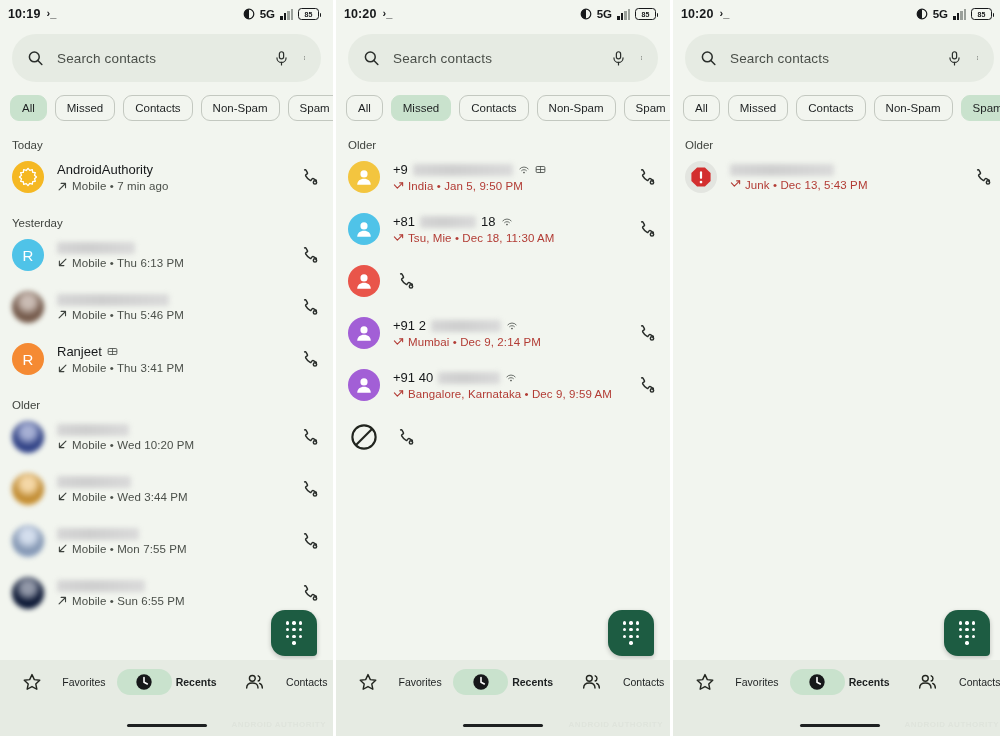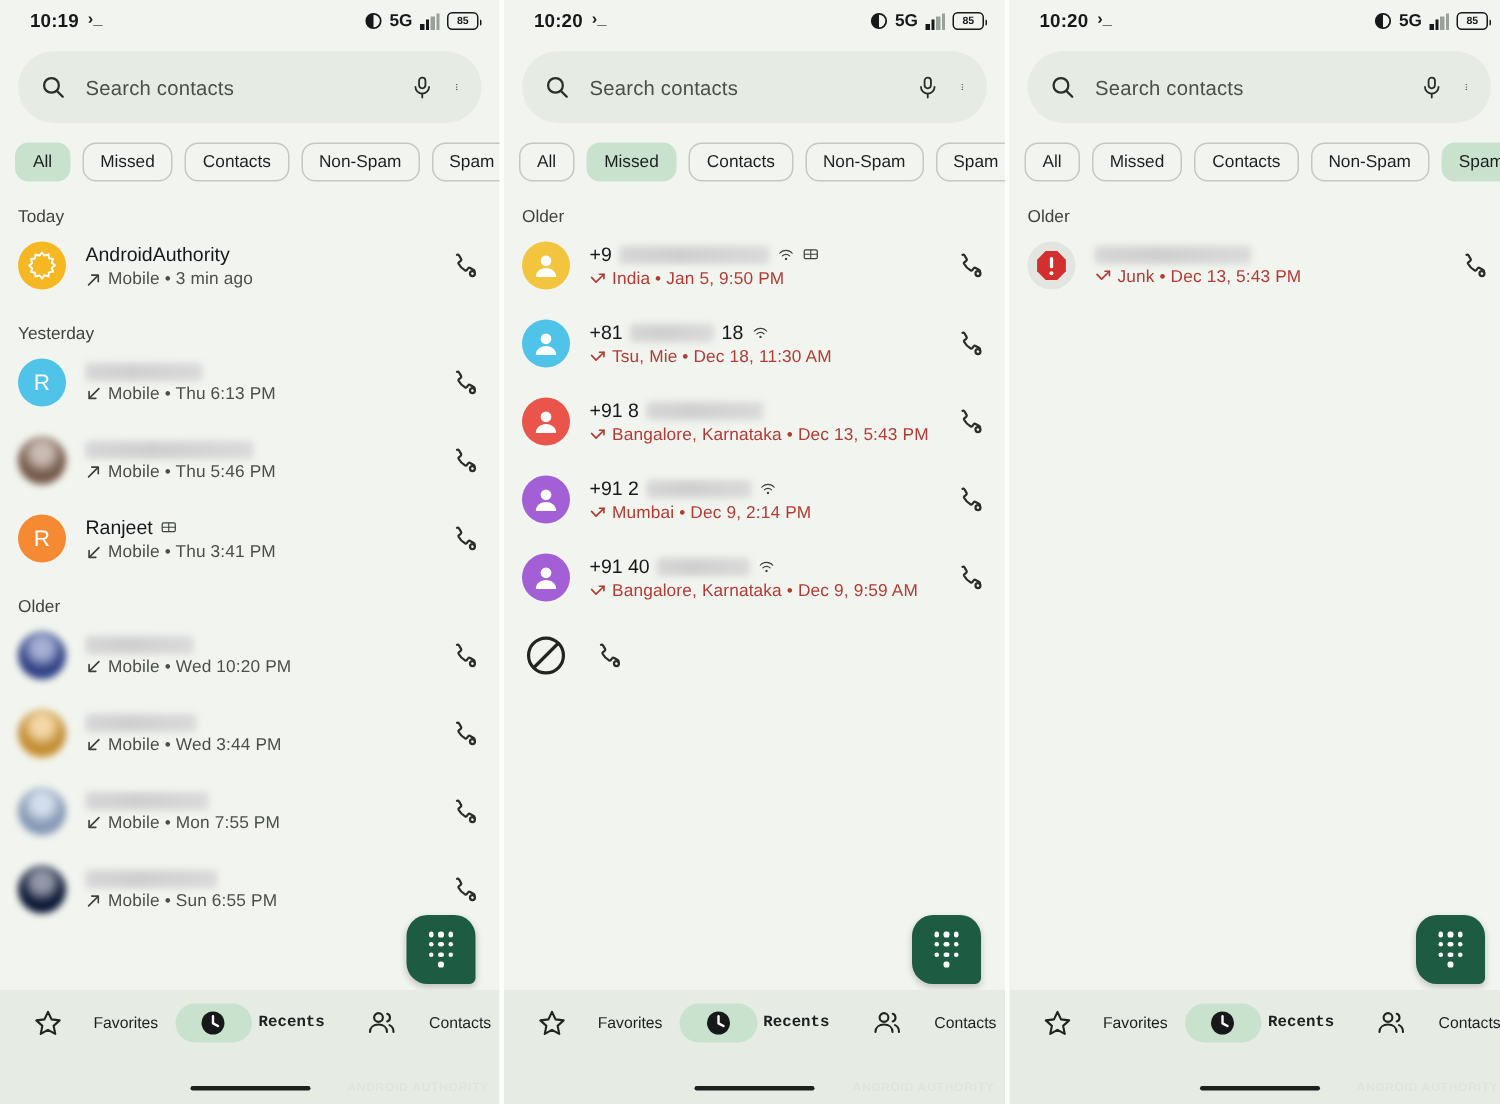--- a/index.html
+++ b/index.html
@@ -18,21 +18,21 @@
     flex: 0 0 auto;
   }
   .phone.p2 { width: 334px; }
   .phone.p3 { width: 333px; }
   .gap { width: 3px; height: 736px; background: #ffffff; flex: 0 0 auto; }
 
   
   .statusbar {
     height: 28px; display: flex; 
     justify-content: space-between;
-    padding: 0 14px 0 20px;
+    padding: 0 14px 0 8px;
   }
   .sb-left { display: flex; align-items: center; gap: 6px; }
   .sb-time { font-size: 12.5px; font-weight: 700; color: #16181a; letter-spacing: .1px; }
   .sb-shellicon { font-size: 11px; font-weight: 700; color: #16181a; transform: translateY(-1px); }
   .sb-right { display: flex; align-items: center; gap: 5px; }
   .sb-5g { font-size: 11.5px; font-weight: 700; color: #16181a; }
   .sb-bars { display: flex; align-items: flex-end; gap: 1px; height: 11px; }
   .sb-bars i { width: 2.5px; background: #16181a; display: block; }
   .sb-bars i:nth-child(1){height:4px}
   .sb-bars i:nth-child(2){height:6.5px}
@@ -124,21 +124,21 @@
     display: flex; align-items: flex-start; justify-content: space-around;
     padding-top: 9px;
   }
   .navitem { display:flex; flex-direction:row; align-items:center; gap:4px; width:100px; }
   .navpill {
     width: 56px; height: 26px; border-radius: 13px;
     display:flex; align-items:center; justify-content:center;
   }
   .navpill.active { background: #c9e2cd; }
   .navlabel { font-size: 10.5px; color: #1d2021; }
-  .navlabel.active { font-weight: 700; font-family: Liberation Mono, monospace; }
+  .navlabel.active { font-weight: 700; }
   .homebar {
     position: absolute; bottom: 9px; left: 50%; transform: translateX(-50%);
     width: 80px; height: 3.5px; border-radius: 2px; background: #1d2021;
   }
   .watermark {
     position:absolute; right: 7px; bottom: 7px;
     font-size: 8px; letter-spacing: .5px; color: #dfe4dc;
     font-family: "Liberation Sans", sans-serif; font-weight: 700;
     opacity: .95; user-select:none;
   }
@@ -215,21 +215,21 @@
             <div class="row-title">
               <span>AndroidAuthority</span>
             </div>
             <div class="row-sub">
               <span class="icon-btn">
                 <svg width="11" height="11" viewBox="0 0 24 24">
                   <line x1="4.5" y1="19.5" x2="18" y2="6" stroke="#3d423e" stroke-width="2.4" stroke-linecap="round"></line>
                   <polyline points="9,5.2 18.6,5.2 18.6,14.8" fill="none" stroke="#3d423e" stroke-width="2.4" stroke-linecap="round" stroke-linejoin="round"></polyline>
                 </svg>
               </span>
-              <span class="txt">Mobile • 3 min ago</span>
+              <span class="txt">Mobile • 7 min ago</span>
             </div>
           </div>
           <span class="callbtn">
             <svg width="21" height="21" viewBox="0 0 24 24">
               <path d="M7.6 3.3c.5-.4 1.2-.3 1.5.3l1.6 2.8c.3.5.2 1.1-.3 1.5l-1.4 1.1c-.3.3-.4.7-.2 1.1a12.5 12.5 0 0 0 5.1 5.1c.4.2.8.1 1.1-.2l1.1-1.4c.4-.5 1-.6 1.5-.3l2.8 1.6c.6.3.7 1 .3 1.5" fill="none" stroke="#2a2e2b" stroke-width="1.7" stroke-linecap="round"></path>
               <circle cx="19.4" cy="17.6" r="1.9" fill="none" stroke="#2a2e2b" stroke-width="1.7"></circle>
             </svg>
           </span>
         </div>
         <div class="sect">Yesterday</div>
@@ -602,35 +602,20 @@
             </svg>
           </span>
         </div>
         <div class="row">
           <div class="avatar" style="background: rgb(233, 85, 74);">
             <svg width="22" height="22" viewBox="0 0 24 24">
               <circle cx="12" cy="8.6" r="3.9" fill="#ffffff"></circle>
               <path d="M4.6 20.4c0-4.1 3.3-6.6 7.4-6.6s7.4 2.5 7.4 6.6z" fill="#ffffff"></path>
             </svg>
           </div>
-          <div class="row-mid">
-            <div class="row-title">
-              <span>+91 8</span>
-              <span class="blur t" style="width: 78px;"></span>
-            </div>
-            <div class="row-sub missed">
-              <span class="icon-btn">
-                <svg width="11" height="11" viewBox="0 0 24 24">
-                  <polyline points="3,8.5 9.5,15.5 15,10 21,4" fill="none" stroke="#b23b34" stroke-width="2.4" stroke-linecap="round" stroke-linejoin="round"></polyline>
-                  <polyline points="21,10.5 21,4 14.5,4" fill="none" stroke="#b23b34" stroke-width="2.4" stroke-linecap="round" stroke-linejoin="round"></polyline>
-                </svg>
-              </span>
-              <span class="txt">Bangalore, Karnataka • Dec 13, 5:43 PM</span>
-            </div>
-          </div>
           <span class="callbtn">
             <svg width="21" height="21" viewBox="0 0 24 24">
               <path d="M7.6 3.3c.5-.4 1.2-.3 1.5.3l1.6 2.8c.3.5.2 1.1-.3 1.5l-1.4 1.1c-.3.3-.4.7-.2 1.1a12.5 12.5 0 0 0 5.1 5.1c.4.2.8.1 1.1-.2l1.1-1.4c.4-.5 1-.6 1.5-.3l2.8 1.6c.6.3.7 1 .3 1.5" fill="none" stroke="#2a2e2b" stroke-width="1.7" stroke-linecap="round"></path>
               <circle cx="19.4" cy="17.6" r="1.9" fill="none" stroke="#2a2e2b" stroke-width="1.7"></circle>
             </svg>
           </span>
         </div>
         <div class="row">
           <div class="avatar" style="background: rgb(162, 95, 214);">
             <svg width="22" height="22" viewBox="0 0 24 24">

